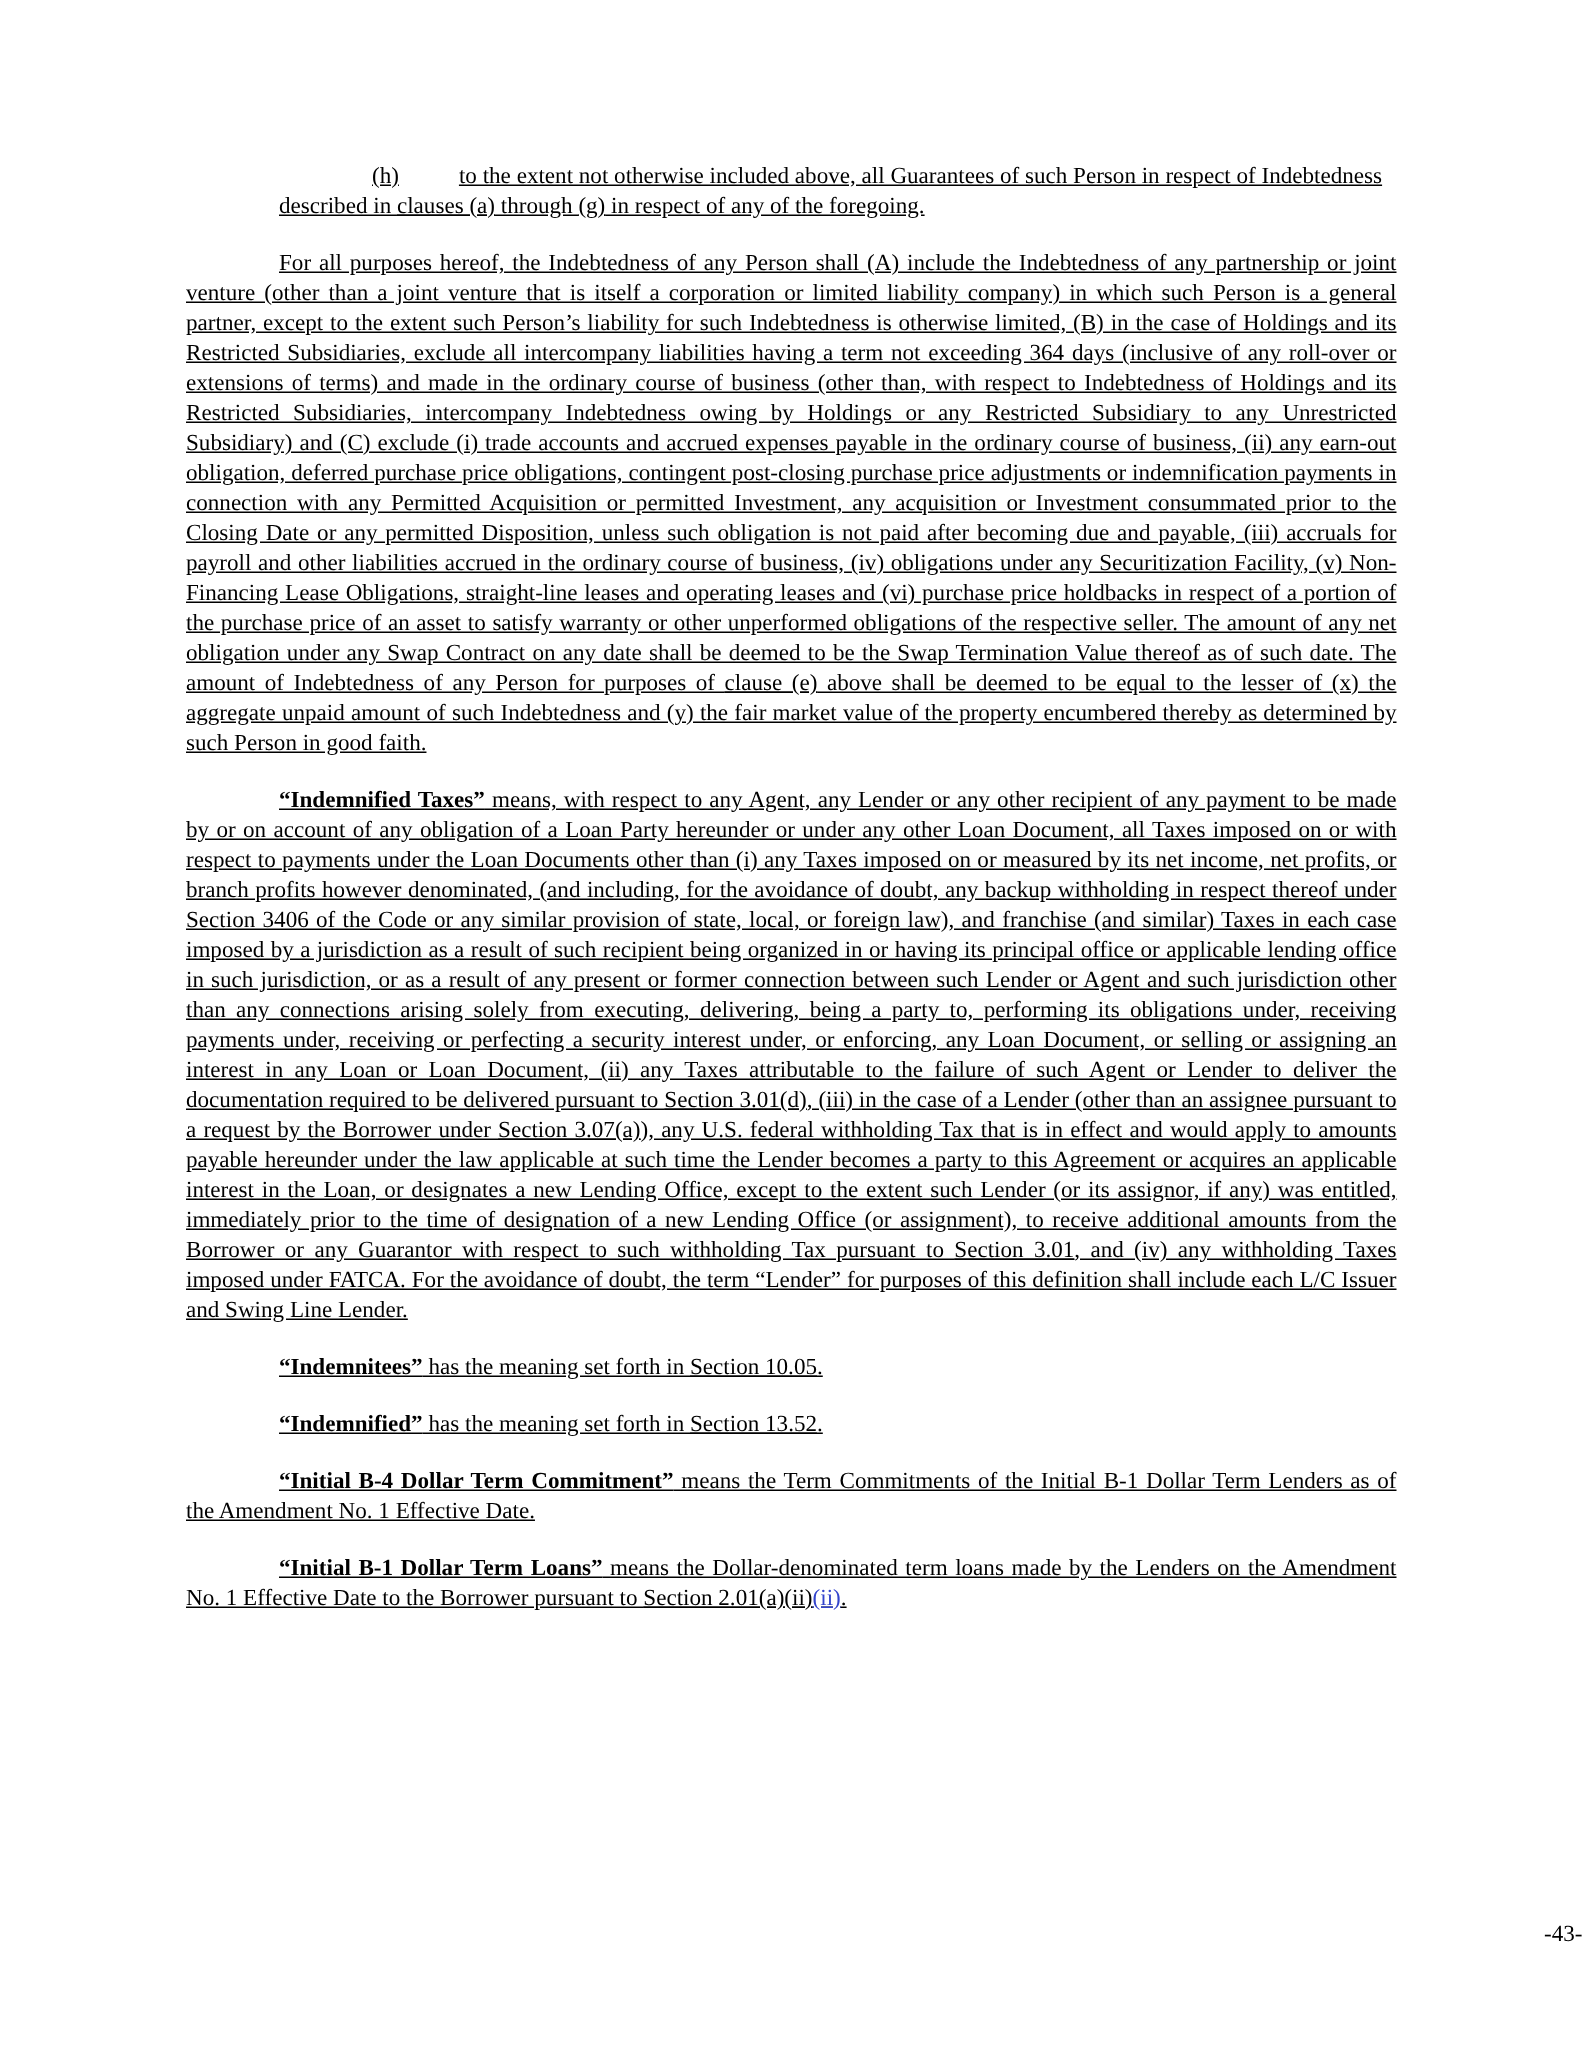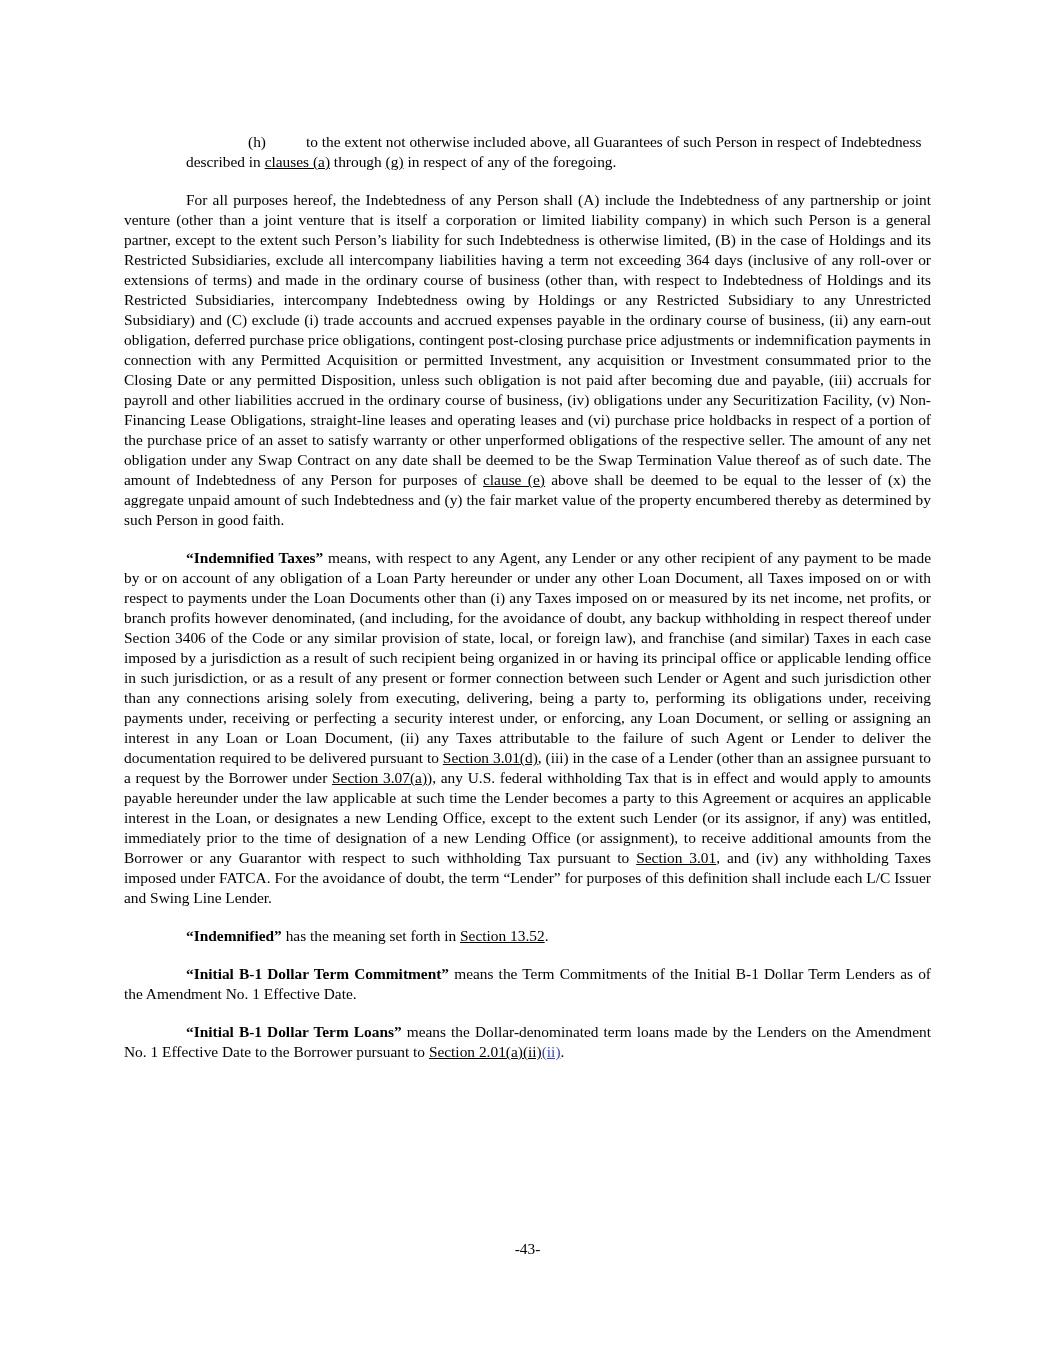--- a/index.html
+++ b/index.html
@@ -8,22 +8,23 @@
     width: 1055px;
     height: 1365px;
     background: #ffffff;
     font-family: "Liberation Serif", serif;
     color: #000000;
     overflow: hidden;
   }
   .content {
     position: absolute;
     left: 124px;
-    top: 132px;
+    top: 108px;
     width: 807px;
+    text-decoration: underline;
   }
   .para {
     margin: 0 0 18px 0;
     font-size: 15.4px;
     line-height: 20px;
     text-align: justify;
     color: #000000;
   }
   .para.clause {
     margin-left: 62px;
@@ -32,35 +33,36 @@
   }
   .para.indent {
     text-indent: 62px;
   }
   .tab { display: inline-block; width: 40px; }
   .run-b  { font-weight: bold; }
   .run-u  { text-decoration: underline; }
   .run-ub { text-decoration: underline; color: var(--link-blue, #3344cc); cursor: pointer; }
   .footer {
     position: absolute;
-    top: 1239px;
+    top: 1280px;
     left: 0;
     width: 100%;
-    text-align: center;
+    text-align: right;
     font-size: 15.4px;
     line-height: 20px;
     color: #000000;
   }
 </style>
 </head>
 <body>
 
 <div class="page">
   <div class="content">
       <p class="para clause"><span class="run">(h)</span><span class="tab"></span><span class="run">to the extent not otherwise included above, all Guarantees of such Person in respect of Indebtedness described in </span><span class="run-u">clauses (a)</span><span class="run"> through </span><span class="run-u">(g)</span><span class="run"> in respect of any of the foregoing.</span></p>
       <p class="para indent"><span class="run">For all purposes hereof, the Indebtedness of any Person shall (A) include the Indebtedness of any partnership or joint venture (other than a joint venture that is itself a corporation or limited liability company) in which such Person is a general partner, except to the extent such Person’s liability for such Indebtedness is otherwise limited, (B) in the case of Holdings and its Restricted Subsidiaries, exclude all intercompany liabilities having a term not exceeding 364 days (inclusive of any roll-over or extensions of terms) and made in the ordinary course of business (other than, with respect to Indebtedness of Holdings and its Restricted Subsidiaries, intercompany Indebtedness owing by Holdings or any Restricted Subsidiary to any Unrestricted Subsidiary) and (C) exclude (i) trade accounts and accrued expenses payable in the ordinary course of business, (ii) any earn-out obligation, deferred purchase price obligations, contingent post-closing purchase price adjustments or indemnification payments in connection with any Permitted Acquisition or permitted Investment, any acquisition or Investment consummated prior to the Closing Date or any permitted Disposition, unless such obligation is not paid after becoming due and payable, (iii) accruals for payroll and other liabilities accrued in the ordinary course of business, (iv) obligations under any Securitization Facility, (v) Non-Financing Lease Obligations, straight-line leases and operating leases and (vi) purchase price holdbacks in respect of a portion of the purchase price of an asset to satisfy warranty or other unperformed obligations of the respective seller.  The amount of any net obligation under any Swap Contract on any date shall be deemed to be the Swap Termination Value thereof as of such date.  The amount of Indebtedness of any Person for purposes of </span><span class="run-u">clause (e)</span><span class="run"> above shall be deemed to be equal to the lesser of (x) the aggregate unpaid amount of such Indebtedness and (y) the fair market value of the property encumbered thereby as determined by such Person in good faith.</span></p>
       <p class="para indent"><span class="run-b">“Indemnified Taxes”</span><span class="run"> means, with respect to any Agent, any Lender or any other recipient of any payment to be made by or on account of any obligation of a Loan Party hereunder or under any other Loan Document, all Taxes imposed on or with respect to payments under the Loan Documents other than (i) any Taxes imposed on or measured by its net income, net profits, or branch profits however denominated, (and including, for the avoidance of doubt, any backup withholding in respect thereof under Section 3406 of the Code or any similar provision of state, local, or foreign law), and franchise (and similar) Taxes in each case imposed by a jurisdiction as a result of such recipient being organized in or having its principal office or applicable lending office in such jurisdiction, or as a result of any present or former connection between such Lender or Agent and such jurisdiction other than any connections arising solely from executing, delivering, being a party to, performing its obligations under, receiving payments under, receiving or perfecting a security interest under, or enforcing, any Loan Document, or selling or assigning an interest in any Loan or Loan Document, (ii) any Taxes attributable to the failure of such Agent or Lender to deliver the documentation required to be delivered pursuant to </span><span class="run-u">Section 3.01(d)</span><span class="run">, (iii) in the case of a Lender (other than an assignee pursuant to a request by the Borrower under </span><span class="run-u">Section 3.07(a)</span><span class="run">), any U.S. federal withholding Tax that is in effect and would apply to amounts payable hereunder under the law applicable at such time the Lender becomes a party to this Agreement or acquires an applicable interest in the Loan, or designates a new Lending Office, except to the extent such Lender (or its assignor, if any) was entitled, immediately prior to the time of designation of a new Lending Office (or assignment), to receive additional amounts from the Borrower or any Guarantor with respect to such withholding Tax pursuant to </span><span class="run-u">Section 3.01</span><span class="run">, and (iv) any withholding Taxes imposed under FATCA.  For the avoidance of doubt, the term “Lender” for purposes of this definition shall include each L/C Issuer and Swing Line Lender.</span></p>
+      <p class="para indent"><span class="run-b">“Indemnitees”</span><span class="run"> has the meaning set forth in </span><span class="run-u">Section 10.05</span><span class="run">.</span></p>
       <p class="para indent"><span class="run-b">“Indemnified”</span><span class="run"> has the meaning set forth in </span><span class="run-u">Section 13.52</span><span class="run">.</span></p>
-      <p class="para indent"><span class="run-b">“Initial B-1 Dollar Term Commitment”</span><span class="run"> means the Term Commitments of the Initial B-1 Dollar Term Lenders as of the Amendment No. 1 Effective Date.</span></p>
+      <p class="para indent"><span class="run-b">“Initial B-4 Dollar Term Commitment”</span><span class="run"> means the Term Commitments of the Initial B-1 Dollar Term Lenders as of the Amendment No. 1 Effective Date.</span></p>
       <p class="para indent"><span class="run-b">“Initial B-1 Dollar Term Loans”</span><span class="run"> means the Dollar-denominated term loans made by the Lenders on the Amendment No. 1 Effective Date to the Borrower pursuant to </span><span class="run-u">Section 2.01(a)(ii)</span><span class="run-ub">(ii)</span><span class="run">.</span></p>
     </div>
   <div class="footer">-43-</div>
 </div>
 
 </body></html>

